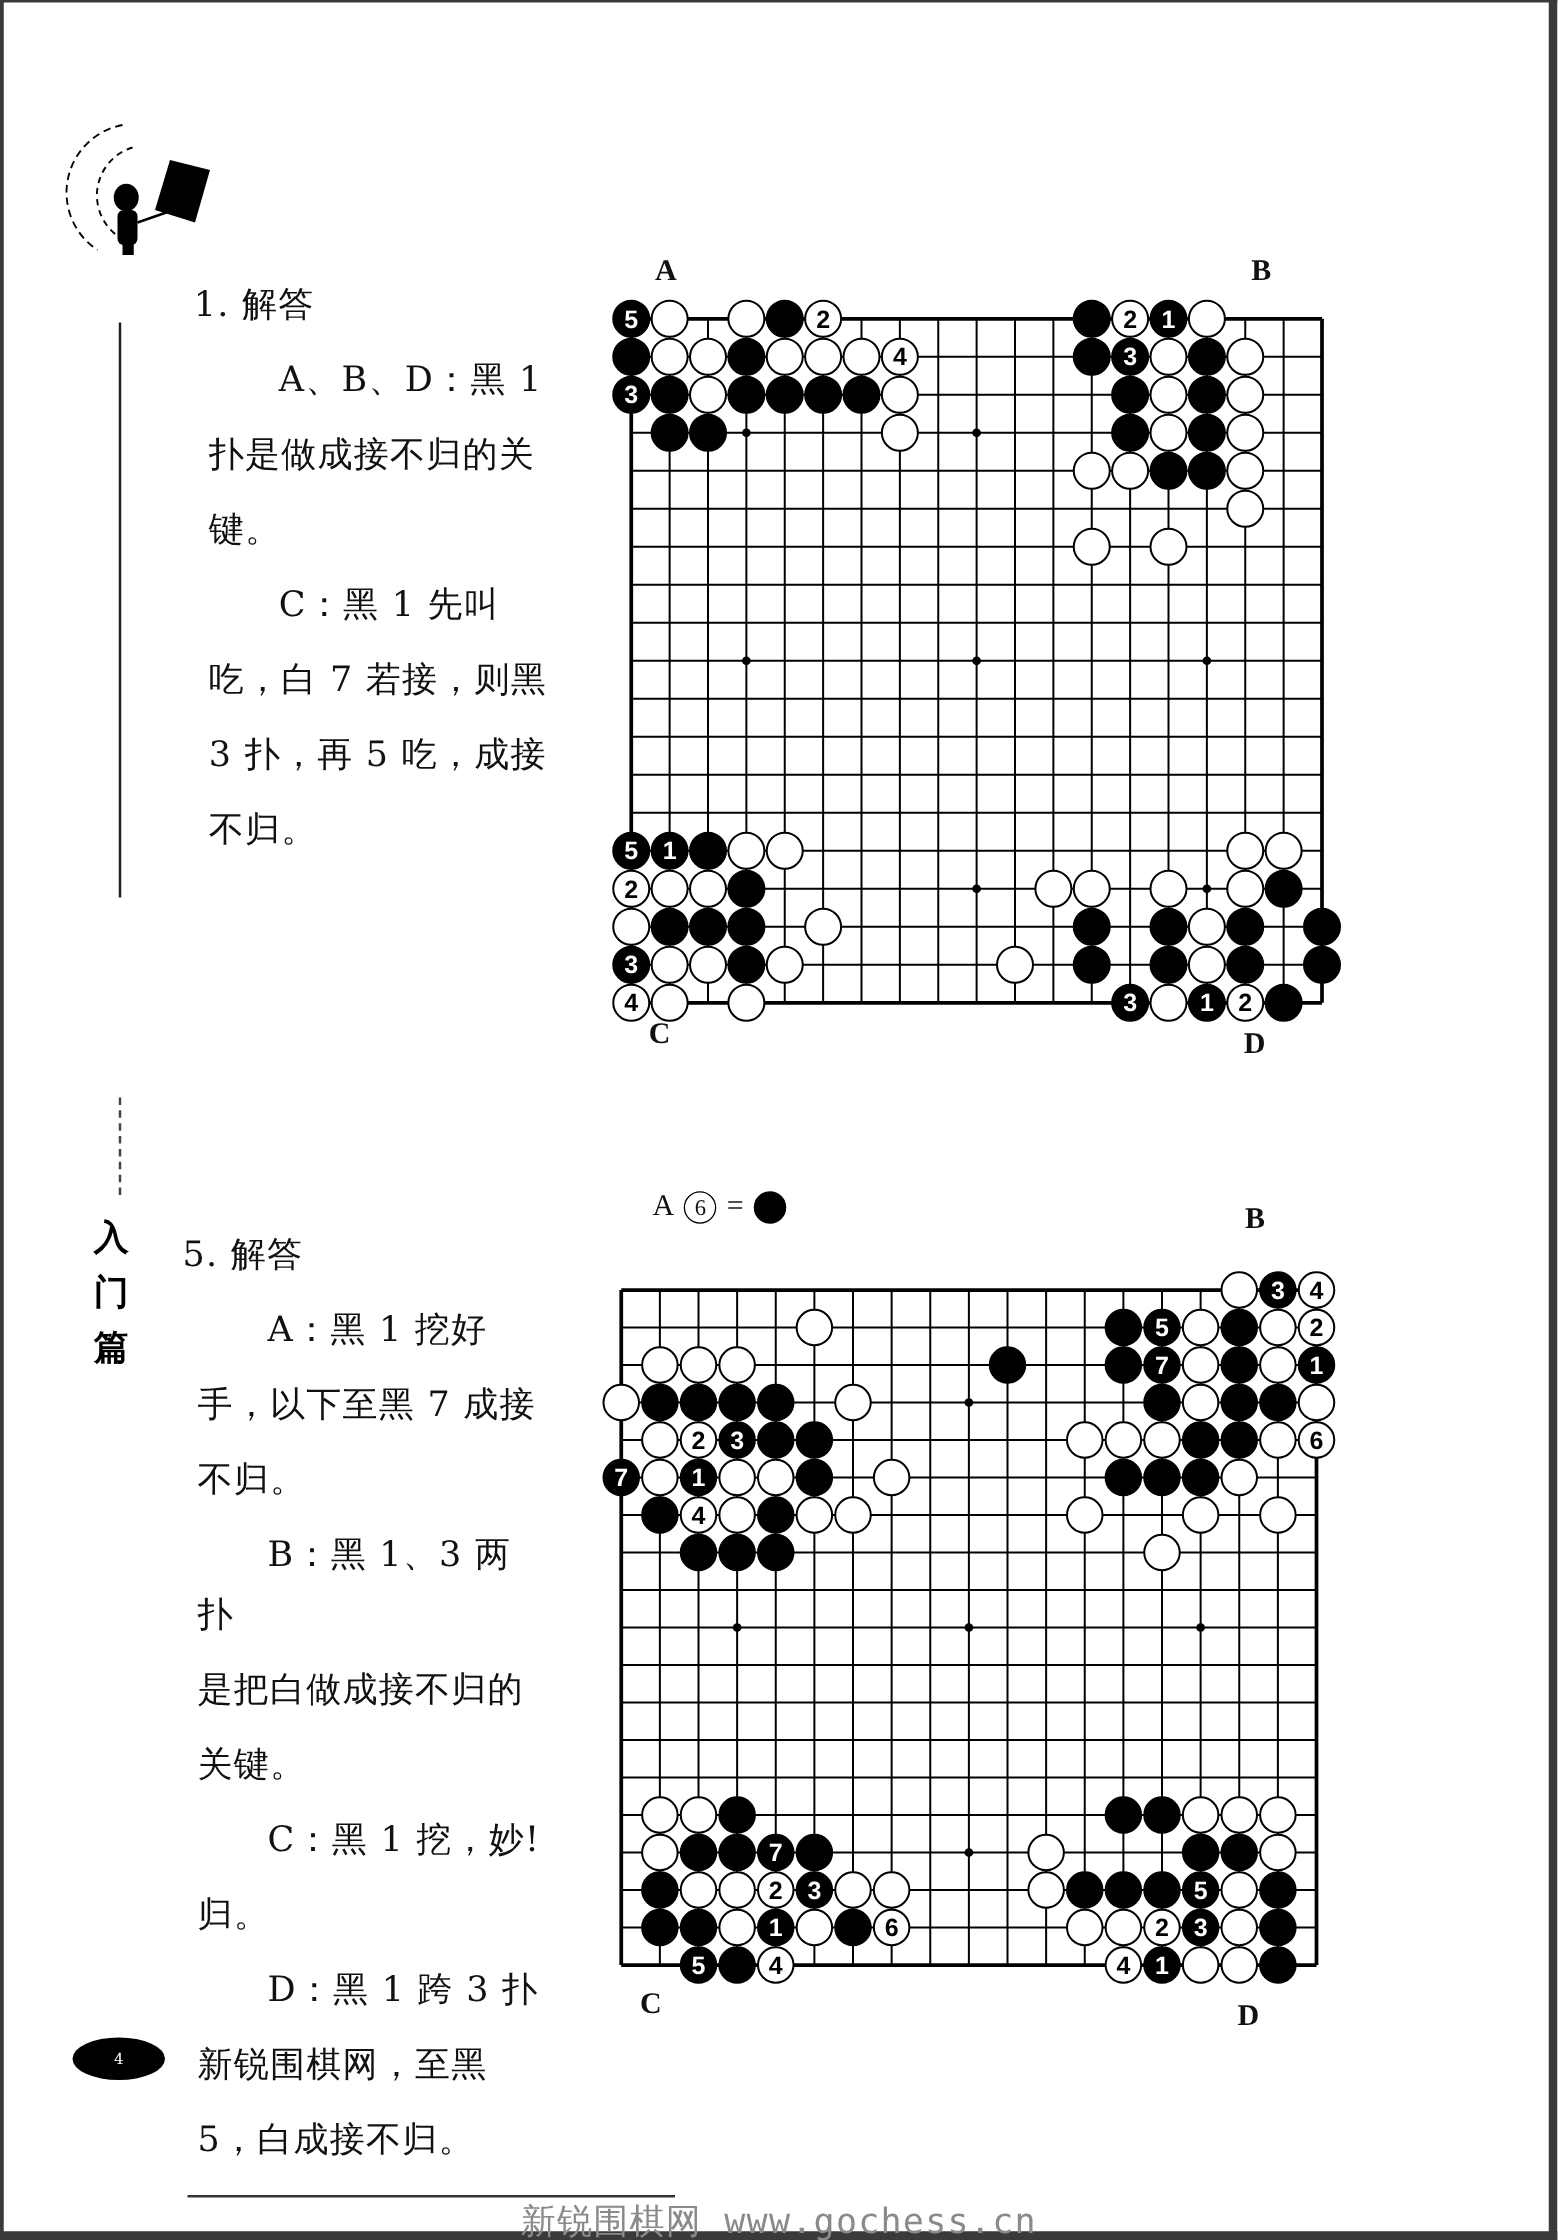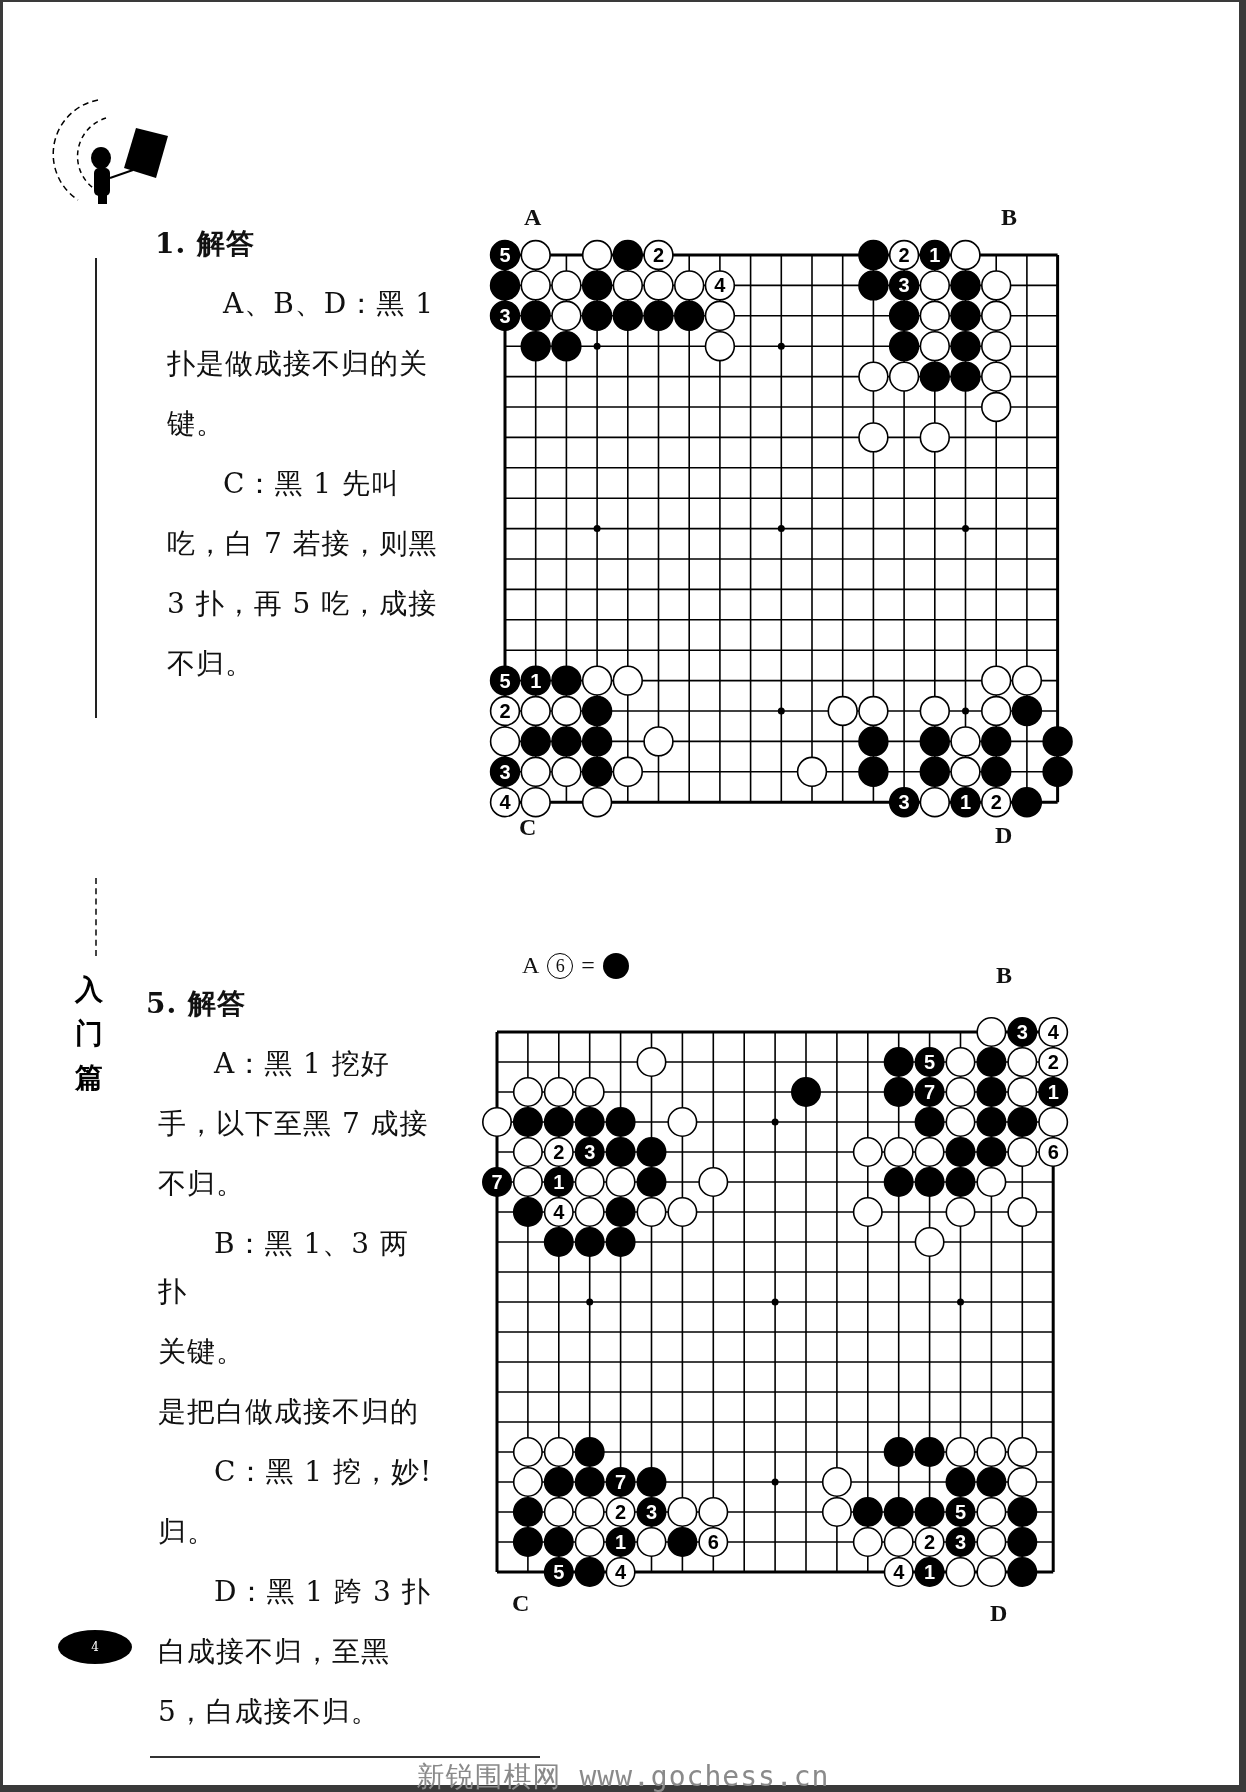--- a/index.html
+++ b/index.html
@@ -6,21 +6,21 @@
   body{width:1246px;height:1792px;position:relative;overflow:hidden;font-family:"DejaVu Serif","Liberation Serif",serif;color:#111;}
   .frame-left{position:absolute;left:0;top:0;width:3px;height:1792px;background:#3a3a3a;}
   .frame-right{position:absolute;right:0;top:0;width:7px;height:1792px;background:#3a3a3a;}
   .frame-bottom{position:absolute;left:0;bottom:0;width:1246px;height:7px;background:#3a3a3a;}
   .frame-top{position:absolute;left:0;top:0;width:1246px;height:2px;background:#3a3a3a;}
   .mascot{position:absolute;left:38px;top:90px;width:150px;height:130px;}
   .side-rule{position:absolute;left:95px;width:0;border-left:2px solid #222;}
   .side-rule.dashed{border-left:2px dashed #444;}
   .vert-title{position:absolute;left:72px;top:968px;width:34px;font-family:"DejaVu Sans","Liberation Sans",sans-serif;font-weight:bold;font-size:28px;line-height:44px;text-align:center;color:#000;}
   .answer{position:absolute;font-size:28px;line-height:48px;letter-spacing:1px;}
-  .answer .heading{display:block;font-weight:bold;}
+  .answer .heading{display:block;}
   .answer p{margin:12px;text-indent:2em;}
   .answer p.cont{text-indent:0;}
   .answer .para{margin-bottom:0;}
   .block1{left:155px;top:220px;width:300px;}
   .block2{left:146px;top:980px;width:300px;}
   .corner-label{position:absolute;font-size:24px;font-weight:bold;font-family:"Liberation Serif","DejaVu Serif",serif;}
   .note{position:absolute;left:522px;top:952px;font-size:24px;font-family:"Liberation Serif","DejaVu Serif",serif;display:flex;align-items:center;gap:8px;}
   .note .circ{display:inline-block;width:24px;height:24px;border:1.5px solid #000;border-radius:50%;font-size:18px;line-height:24px;text-align:center;}
   .note .blk{display:inline-block;width:26px;height:26px;border-radius:50%;background:#000;}
   .board{position:absolute;left:0;top:0;}
@@ -74,30 +74,30 @@
 <div class="answer block2">
   <span class="heading">5. 解答</span>
   <div id="p1paras">
       <div class="para">
         <p>A：黑 1 挖好</p>
         <p class="cont">手，以下至黑 7 成接</p>
         <p class="cont">不归。</p>
       </div>
       <div class="para">
         <p>B：黑 1、3 两扑</p>
+        <p class="cont">是把白做成接不归的</p>
         <p class="cont">关键。</p>
-        <p class="cont">是把白做成接不归的</p>
       </div>
       <div class="para">
         <p>C：黑 1 挖，妙!</p>
         <p class="cont">归。</p>
       </div>
       <div class="para">
         <p>D：黑 1 跨 3 扑</p>
-        <p class="cont">白成接不归，至黑</p>
+        <p class="cont">新锐围棋网，至黑</p>
         <p class="cont">5，白成接不归。</p>
       </div>
     </div>
 </div>
 
 <div class="corner-label" style="left:524px;top:204px;">A</div>
 <div class="corner-label" style="left:1001px;top:204px;">B</div>
 <div class="corner-label" style="left:519px;top:814px;">C</div>
 <div class="corner-label" style="left:995px;top:822px;">D</div>
 

